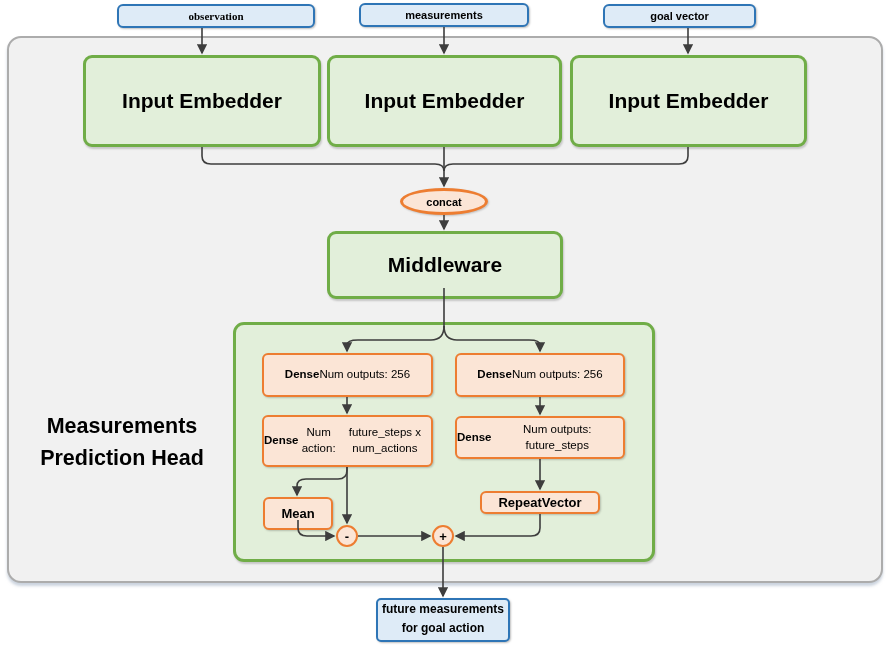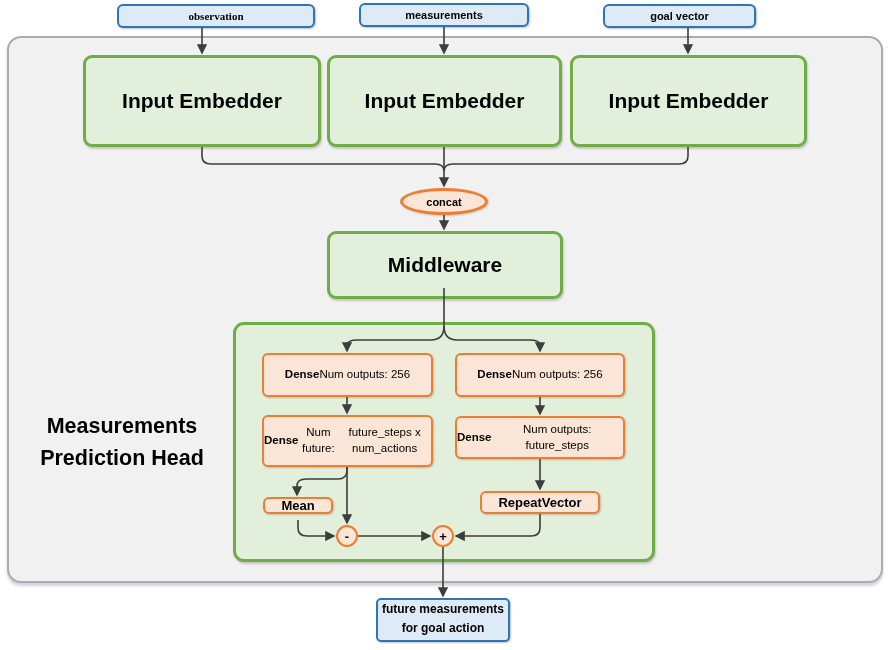--- a/index.html
+++ b/index.html
@@ -138,29 +138,29 @@
 <div class="abs orange-box" style="left:262px;top:353px;width:171px;height:44px;">
   <div class="t">Dense</div>
   <div>Num outputs: 256</div>
 </div>
 <div class="abs orange-box" style="left:455px;top:353px;width:170px;height:44px;">
   <div class="t">Dense</div>
   <div>Num outputs: 256</div>
 </div>
 <div class="abs orange-box" style="left:262px;top:415px;width:171px;height:52px;">
   <div class="t">Dense</div>
-  <div>Num future:</div>
+  <div>Num action:</div>
   <div>future_steps x num_actions</div>
 </div>
 <div class="abs orange-box" style="left:455px;top:416px;width:170px;height:43px;">
   <div class="t">Dense</div>
   <div>Num outputs: future_steps</div>
 </div>
 
-<div class="abs orange-box" style="left:263px;top:497px;width:70px;height:17px;font-size:13px;text-align:right;">
+<div class="abs orange-box" style="left:263px;top:497px;width:70px;height:33px;font-size:13px;text-align:right;">
   <div class="t">Mean</div>
 </div>
 <div class="abs orange-box" style="left:480px;top:491px;width:120px;height:23px;font-size:13px;">
   <div class="t">RepeatVector</div>
 </div>
 
 <div class="abs op-circle" style="left:336px;top:525px;">
   <span>-</span>
 </div>
 <div class="abs op-circle" style="left:432px;top:525px;">

